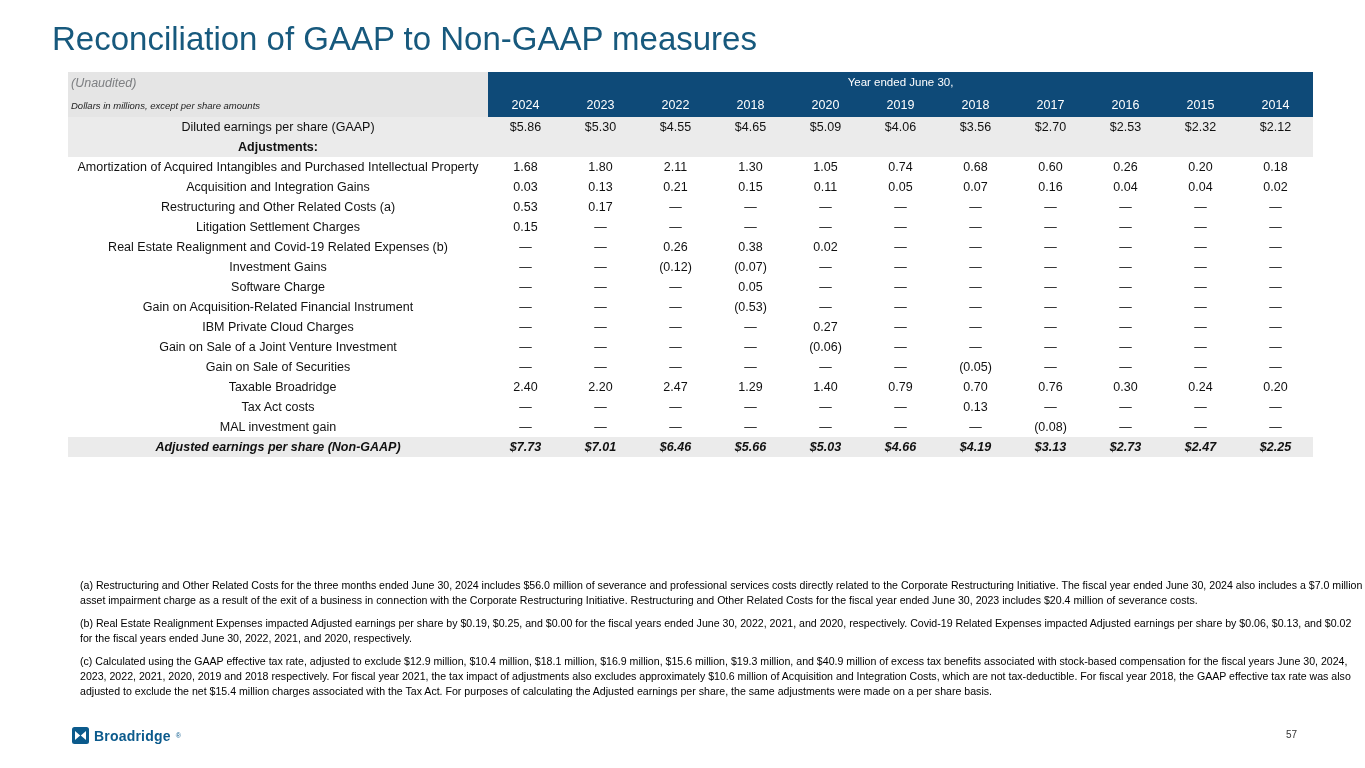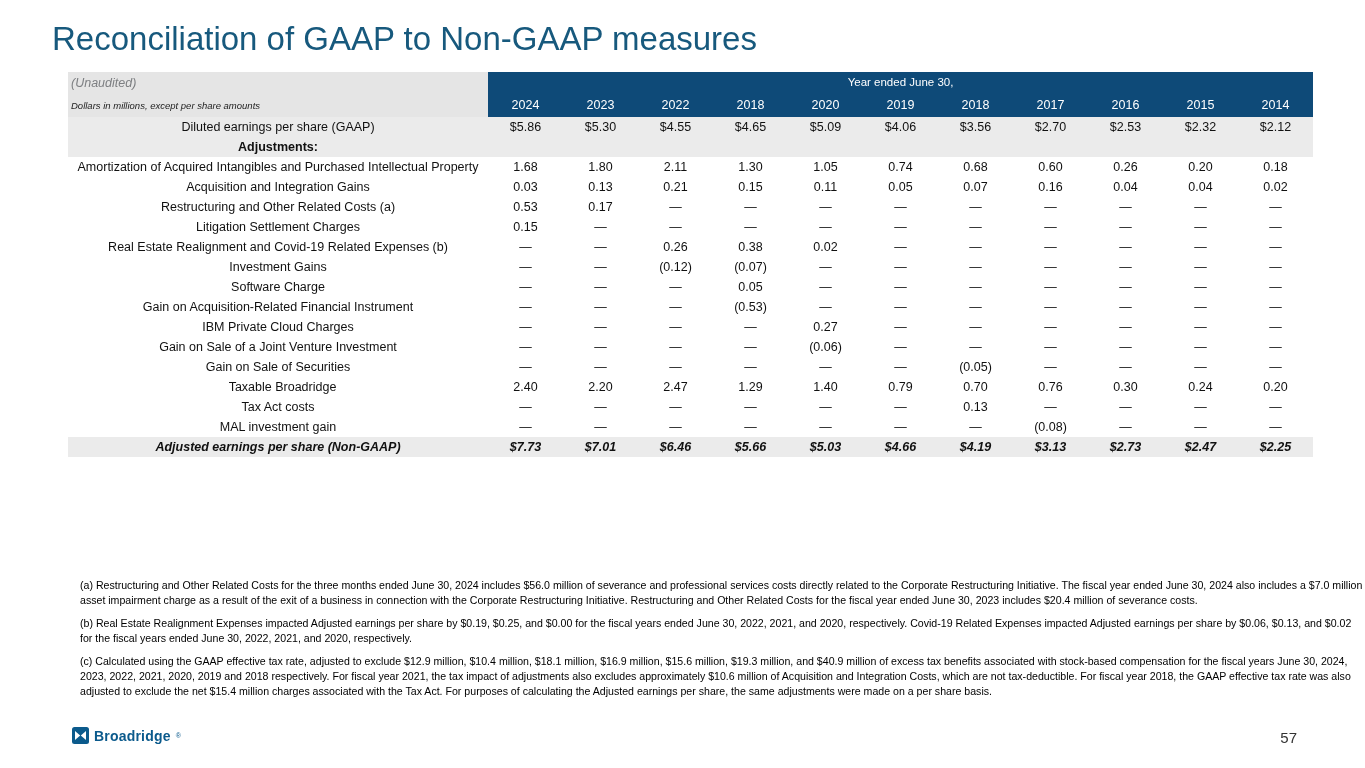--- a/index.html
+++ b/index.html
@@ -40,21 +40,21 @@
   }
   .footnotes p{margin:0 0 8px 0;}
   .footer-logo{
     position:absolute;left:60px;top:727px;display:flex;align-items:center;gap:5px;padding-left:12px;
   }
   .logo-text{
     font-size:14px;font-weight:700;color:var(--logo_blue,#0b5a8c);letter-spacing:.2px;
   }
   .logo-reg{font-size:7px;color:var(--logo_blue,#0b5a8c);vertical-align:super;}
   .page-number{
-    position:absolute;right:68px;top:729px;font-size:15px;color:#333;text-align:right;
+    position:absolute;right:68px;top:729px;font-size:10px;color:#333;text-align:right;
   }
 </style>
 </head>
 <body>
 
 <h1 class="title">Reconciliation of GAAP to Non-GAAP measures</h1>
 
 <table class="recon-table">
   <colgroup>
     <col style="width:420px">

